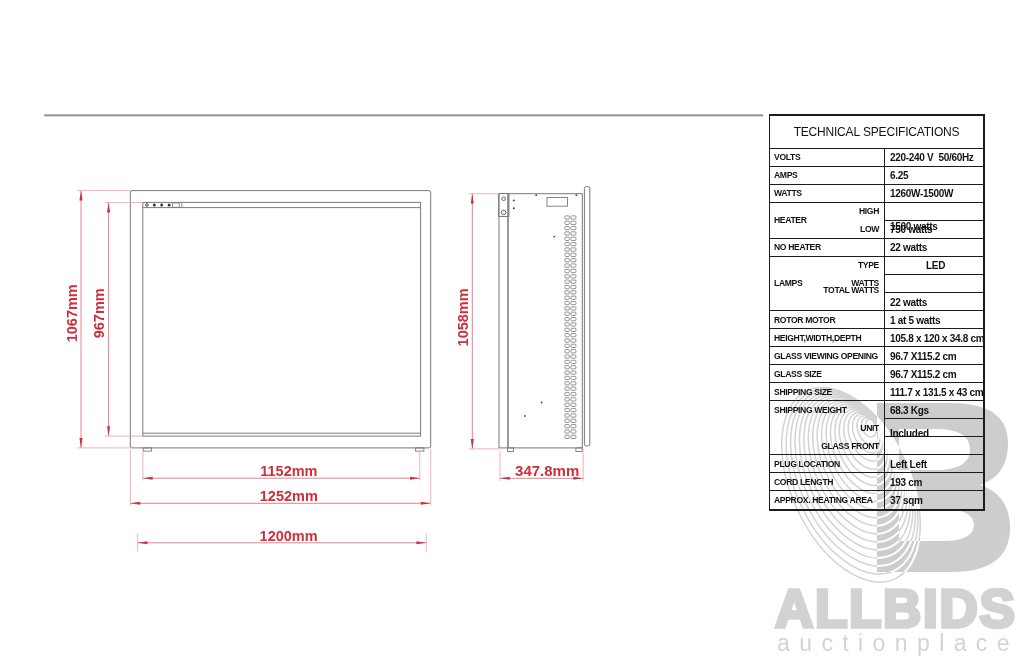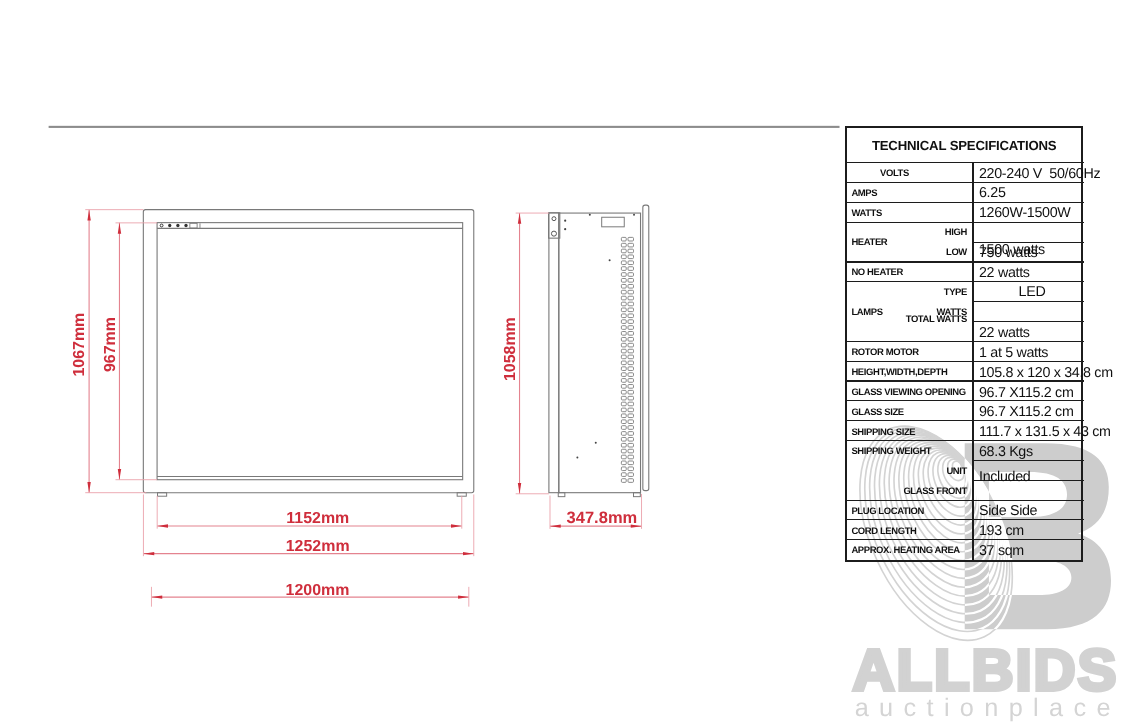--- a/index.html
+++ b/index.html
@@ -1,20 +1,20 @@
 <!DOCTYPE html>
 <html><head>
 <meta charset="utf-8">
 <style>
   html,body{margin:0;padding:0;background:#fff;}
   #page{position:relative;width:1024px;height:660px;background:#fff;overflow:hidden;
         font-family:"Liberation Sans",sans-serif;}
   .lbl{position:absolute;font-weight:bold;font-size:8.6px;letter-spacing:-0.35px;color:#111;
        white-space:nowrap;transform:translateY(-50%);}
-  .val{position:absolute;font-weight:normal;font-size:13px;letter-spacing:-0.3px;color:#111;
+  .val{position:absolute;font-weight:bold;font-size:10px;letter-spacing:-0.3px;color:#111;
        white-space:nowrap;transform:translateY(-50%);}
   .sub{position:absolute;font-weight:bold;font-size:8.6px;letter-spacing:-0.35px;color:#111;
        white-space:nowrap;transform:translate(-100%,-50%);}
 </style>
 </head>
 <body>
 <div id="page">
 <svg width="1024" height="660" viewBox="0 0 1024 660" style="position:absolute;left:0;top:0;">
   <g id="watermark">
         <clipPath id="bclip">
@@ -257,24 +257,24 @@
         <line x1="769" y1="472.6" x2="985" y2="472.6"></line>
         <line x1="769" y1="490.7" x2="985" y2="490.7"></line>
         <line x1="884.5" y1="220.1" x2="985" y2="220.1"></line>
         <line x1="884.5" y1="274.3" x2="985" y2="274.3"></line>
         <line x1="884.5" y1="292.3" x2="985" y2="292.3"></line>
         <line x1="884.5" y1="418.5" x2="985" y2="418.5"></line>
         <line x1="884.5" y1="436.6" x2="985" y2="436.6"></line>
       </g>
 </svg>
 <div style="position:absolute;left:769px;top:115px;width:215px;height:33px;
-     display:flex;align-items:center;justify-content:center;font-weight:bold;
+     display:flex;align-items:center;justify-content:center;font-weight:normal;
      font-size:12px;color:#111;letter-spacing:-0.2px;">TECHNICAL&nbsp;SPECIFICATIONS</div>
 <div id="rows">
-      <div class="lbl" style="left:800px;top:157.0px;">VOLTS</div>
+      <div class="lbl" style="left:774px;top:157.0px;">VOLTS</div>
       <div class="val" style="left:890px;top:157.0px;">220-240 V&nbsp;&nbsp;50/60Hz</div>
       <div class="lbl" style="left:774px;top:175.1px;text-align:right;">AMPS</div>
       <div class="val" style="left:890px;top:175.1px;">6.25</div>
       <div class="lbl" style="left:774px;top:193.2px;">WATTS</div>
       <div class="val" style="left:890px;top:193.2px;">1260W-1500W</div>
       <div class="sub" style="left:879px;top:211.2px;">HIGH</div>
       <div class="val" style="left:890px;top:211.2px;margin-top:15px;">1500 watts</div>
       <div class="sub" style="left:879px;top:229.3px;padding-left:40px;">LOW</div>
       <div class="val" style="left:890px;top:229.3px;">750 watts</div>
       <div class="lbl" style="left:774px;top:247.3px;">NO HEATER</div>
@@ -293,21 +293,21 @@
       <div class="lbl" style="left:774px;top:373.8px;">GLASS SIZE</div>
       <div class="val" style="left:890px;top:373.8px;">96.7 X115.2 cm</div>
       <div class="lbl" style="left:774px;top:391.8px;">SHIPPING SIZE</div>
       <div class="val" style="left:890px;top:391.8px;">111.7 x 131.5 x 43 cm</div>
       <div class="lbl" style="left:774px;top:409.9px;">SHIPPING WEIGHT</div>
       <div class="val" style="left:890px;top:409.9px;">68.3 Kgs</div>
       <div class="sub" style="left:879px;top:427.9px;padding-left:16px;">UNIT</div>
       <div class="sub" style="left:879px;top:446.0px;">GLASS FRONT</div>
       <div class="val" style="left:890px;top:433px;text-align:center;">Included</div>
       <div class="lbl" style="left:774px;top:464.0px;">PLUG LOCATION</div>
-      <div class="val" style="left:890px;top:464.0px;">Side Side</div>
+      <div class="val" style="left:890px;top:464.0px;">Left Left</div>
       <div class="lbl" style="left:774px;top:482.1px;">CORD LENGTH</div>
       <div class="val" style="left:890px;top:482.1px;">193 cm</div>
       <div class="lbl" style="left:774px;top:500.2px;">APPROX. HEATING AREA</div>
       <div class="val" style="left:890px;top:500.2px;">37 sqm</div>
       <div class="lbl" style="left:774px;top:220.2px;">HEATER</div>
       <div class="lbl" style="left:774px;top:283.4px;">LAMPS</div>
     </div>
 </div>
 
 </body></html>

